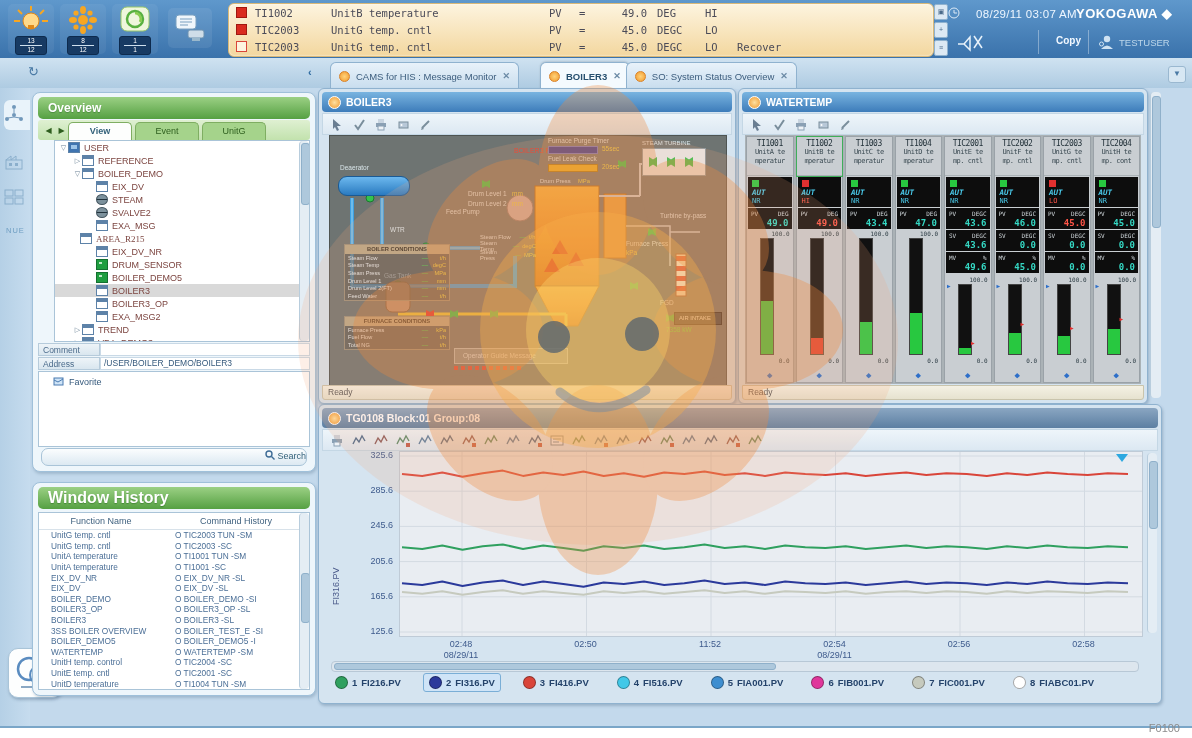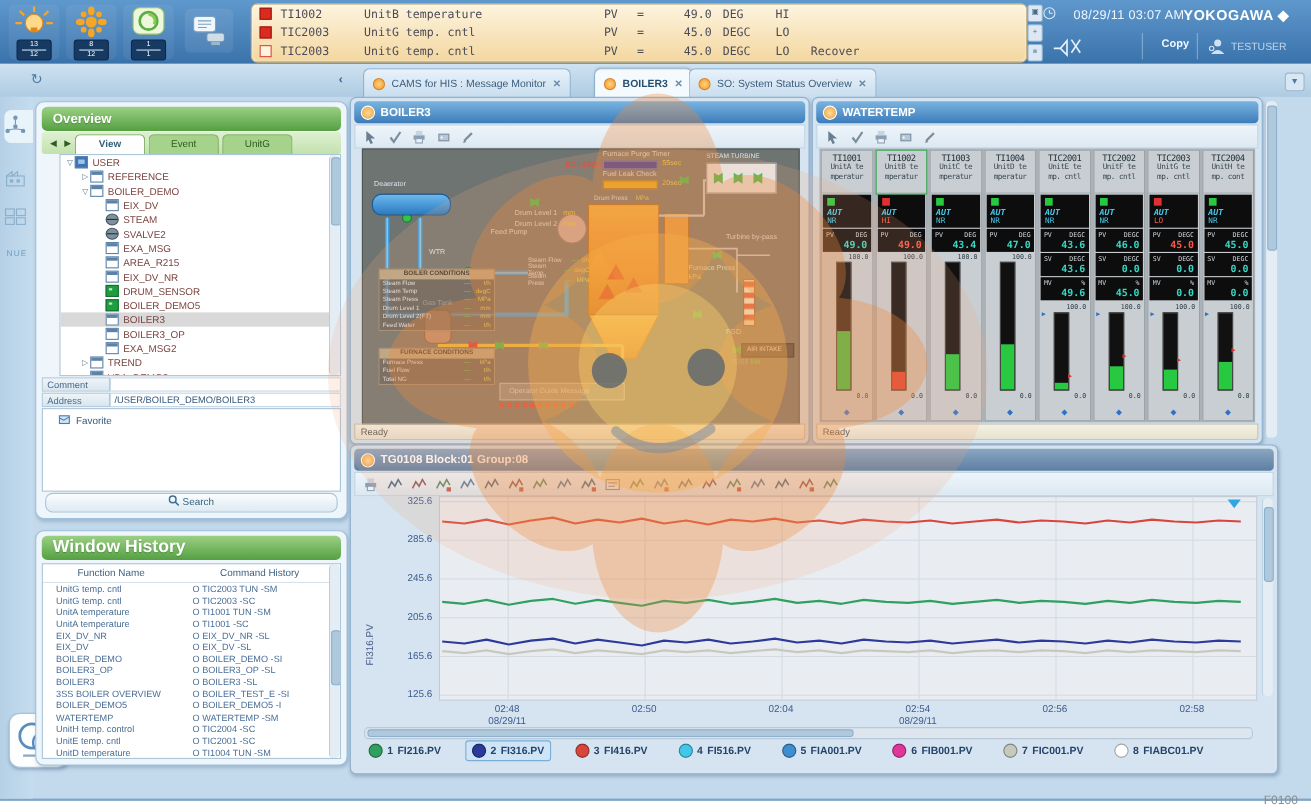--- a/index.html
+++ b/index.html
@@ -48,21 +48,21 @@
   .caret{width:9px;font-size:7px;color:#667e92;text-align:center;flex:none;}
   .ticon{width:10px;height:9px;flex:none;margin-right:4px;border:1px solid #5d82a8;background:#fff;position:relative;}
   .ticon:before{content:"";position:absolute;left:0;top:0;right:0;height:3px;background:#5d82a8;}
   .ticon.user{background:#3f74b0;} .ticon.user:before{background:#9cc4e8;top:2px;left:2px;right:2px;height:4px;}
   .ticon.valve{border-radius:50%;border-color:#44555f;background:#7c919c;} .ticon.valve:before{top:4px;height:1px;background:#22333d;}
   .ticon.green{background:#1f9e40;border-color:#147030;} .ticon.green:before{background:#bfe8c8;top:2px;left:2px;right:5px;height:2px;}
   .vscroll{position:absolute;width:9px;background:#e4edf4;border-left:1px solid #b8cddd;border-radius:4px;}
   .vthumb{position:absolute;left:1px;width:7px;background:#aec8dc;border-radius:3px;border:1px solid #8fb0ca;}
   .fieldlbl{font-size:8.5px;color:#4a6a8a;background:linear-gradient(#eef4f8,#d9e6ef);border:1px solid #b6cbdb;padding:1px 4px;}
   .fieldval{font-size:8.5px;color:#35597c;}
-  #searchbtn{position:absolute;left:8px;right:8px;height:16px;border-radius:7px;background:linear-gradient(#fbfdfe,#dce9f2);border:1px solid #a9c4d8;text-align:center;font-size:9px;color:#33617a;line-height:15px;}
+  #searchbtn{position:absolute;left:8px;right:8px;height:16px;border-radius:7px;background:linear-gradient(#fbfdfe,#dce9f2);border:1px solid #a9c4d8;text-align:right;font-size:9px;color:#33617a;line-height:15px;}
   
   #histbox{position:absolute;left:5px;right:5px;top:29px;bottom:5px;background:#fff;border:1px solid #aac4d8;overflow:hidden;}
   .hhead{display:flex;font-size:9px;color:#3f617f;height:16px;align-items:center;border-bottom:1px solid #d8e2ea;}
   .hrow{display:flex;font-size:8.3px;color:#4a6e96;height:10.6px;align-items:center;white-space:nowrap;}
   .hc1{width:124px;padding-left:12px;overflow:hidden;} .hc2{flex:1;overflow:hidden;}
   .hhead .hc1{text-align:center;padding-left:0;} 
   
   .bpanel{position:absolute;background:#d5e4f0;border:1px solid #8fb2cf;border-radius:6px;box-shadow:1px 2px 3px rgba(60,90,120,.3);}
   .btitle{position:absolute;left:3px;right:3px;top:3px;height:20px;border-radius:4px;background:linear-gradient(#79b4e0,#3d7cba);color:#fff;font-size:10.5px;font-weight:bold;line-height:20px;padding-left:24px;}
   .btitle .tdot{position:absolute;left:6px;top:4px;width:11px;height:11px;border-radius:50%;background:radial-gradient(#ffe0a0,#f0982e);border:1px solid #fff;}
@@ -304,21 +304,21 @@
             <div class="trow" style="padding-left: 32px;">
               <span class="caret"></span>
               <span class="ticon valve"></span>
               <span>SVALVE2</span>
             </div>
             <div class="trow" style="padding-left: 32px;">
               <span class="caret"></span>
               <span class="ticon win"></span>
               <span>EXA_MSG</span>
             </div>
-            <div class="trow" style="padding-left: 32px;">
+            <div class="trow" style="padding-left: 16px; font-family: Liberation Serif, serif;">
               <span class="caret"></span>
               <span class="ticon win"></span>
               <span>AREA_R215</span>
             </div>
             <div class="trow" style="padding-left: 32px;">
               <span class="caret"></span>
               <span class="ticon win"></span>
               <span>EIX_DV_NR</span>
             </div>
             <div class="trow" style="padding-left: 32px;">
@@ -1161,21 +1161,21 @@
         </div>
   <div class="ytick" style="left: 30px; top: 45px;">325.6</div>
         <div class="ytick" style="left: 30px; top: 80.2px;">285.6</div>
         <div class="ytick" style="left: 30px; top: 115.4px;">245.6</div>
         <div class="ytick" style="left: 30px; top: 150.6px;">205.6</div>
         <div class="ytick" style="left: 30px; top: 185.8px;">165.6</div>
         <div class="ytick" style="left: 30px; top: 221px;">125.6</div>
         <div class="xtick" style="left: 112px; top: 234px;">02:48</div>
         <div class="xtick" style="left: 112px; top: 245px;">08/29/11</div>
         <div class="xtick" style="left: 236.5px; top: 234px;">02:50</div>
-        <div class="xtick" style="left: 361px; top: 234px;">02:04</div>
+        <div class="xtick" style="left: 361px; top: 234px;">11:52</div>
         <div class="xtick" style="left: 485.5px; top: 234px;">02:54</div>
         <div class="xtick" style="left: 485.5px; top: 245px;">08/29/11</div>
         <div class="xtick" style="left: 610px; top: 234px;">02:56</div>
         <div class="xtick" style="left: 734.5px; top: 234px;">02:58</div>
       </div>
 
   <svg id="watermark">
     <g transform="translate(598,330)">
       <ellipse cx="0" cy="10" rx="300" ry="205" fill="#f2a878" opacity="0.18"></ellipse>
       <g opacity="0.32" fill="#ef8a3c">

